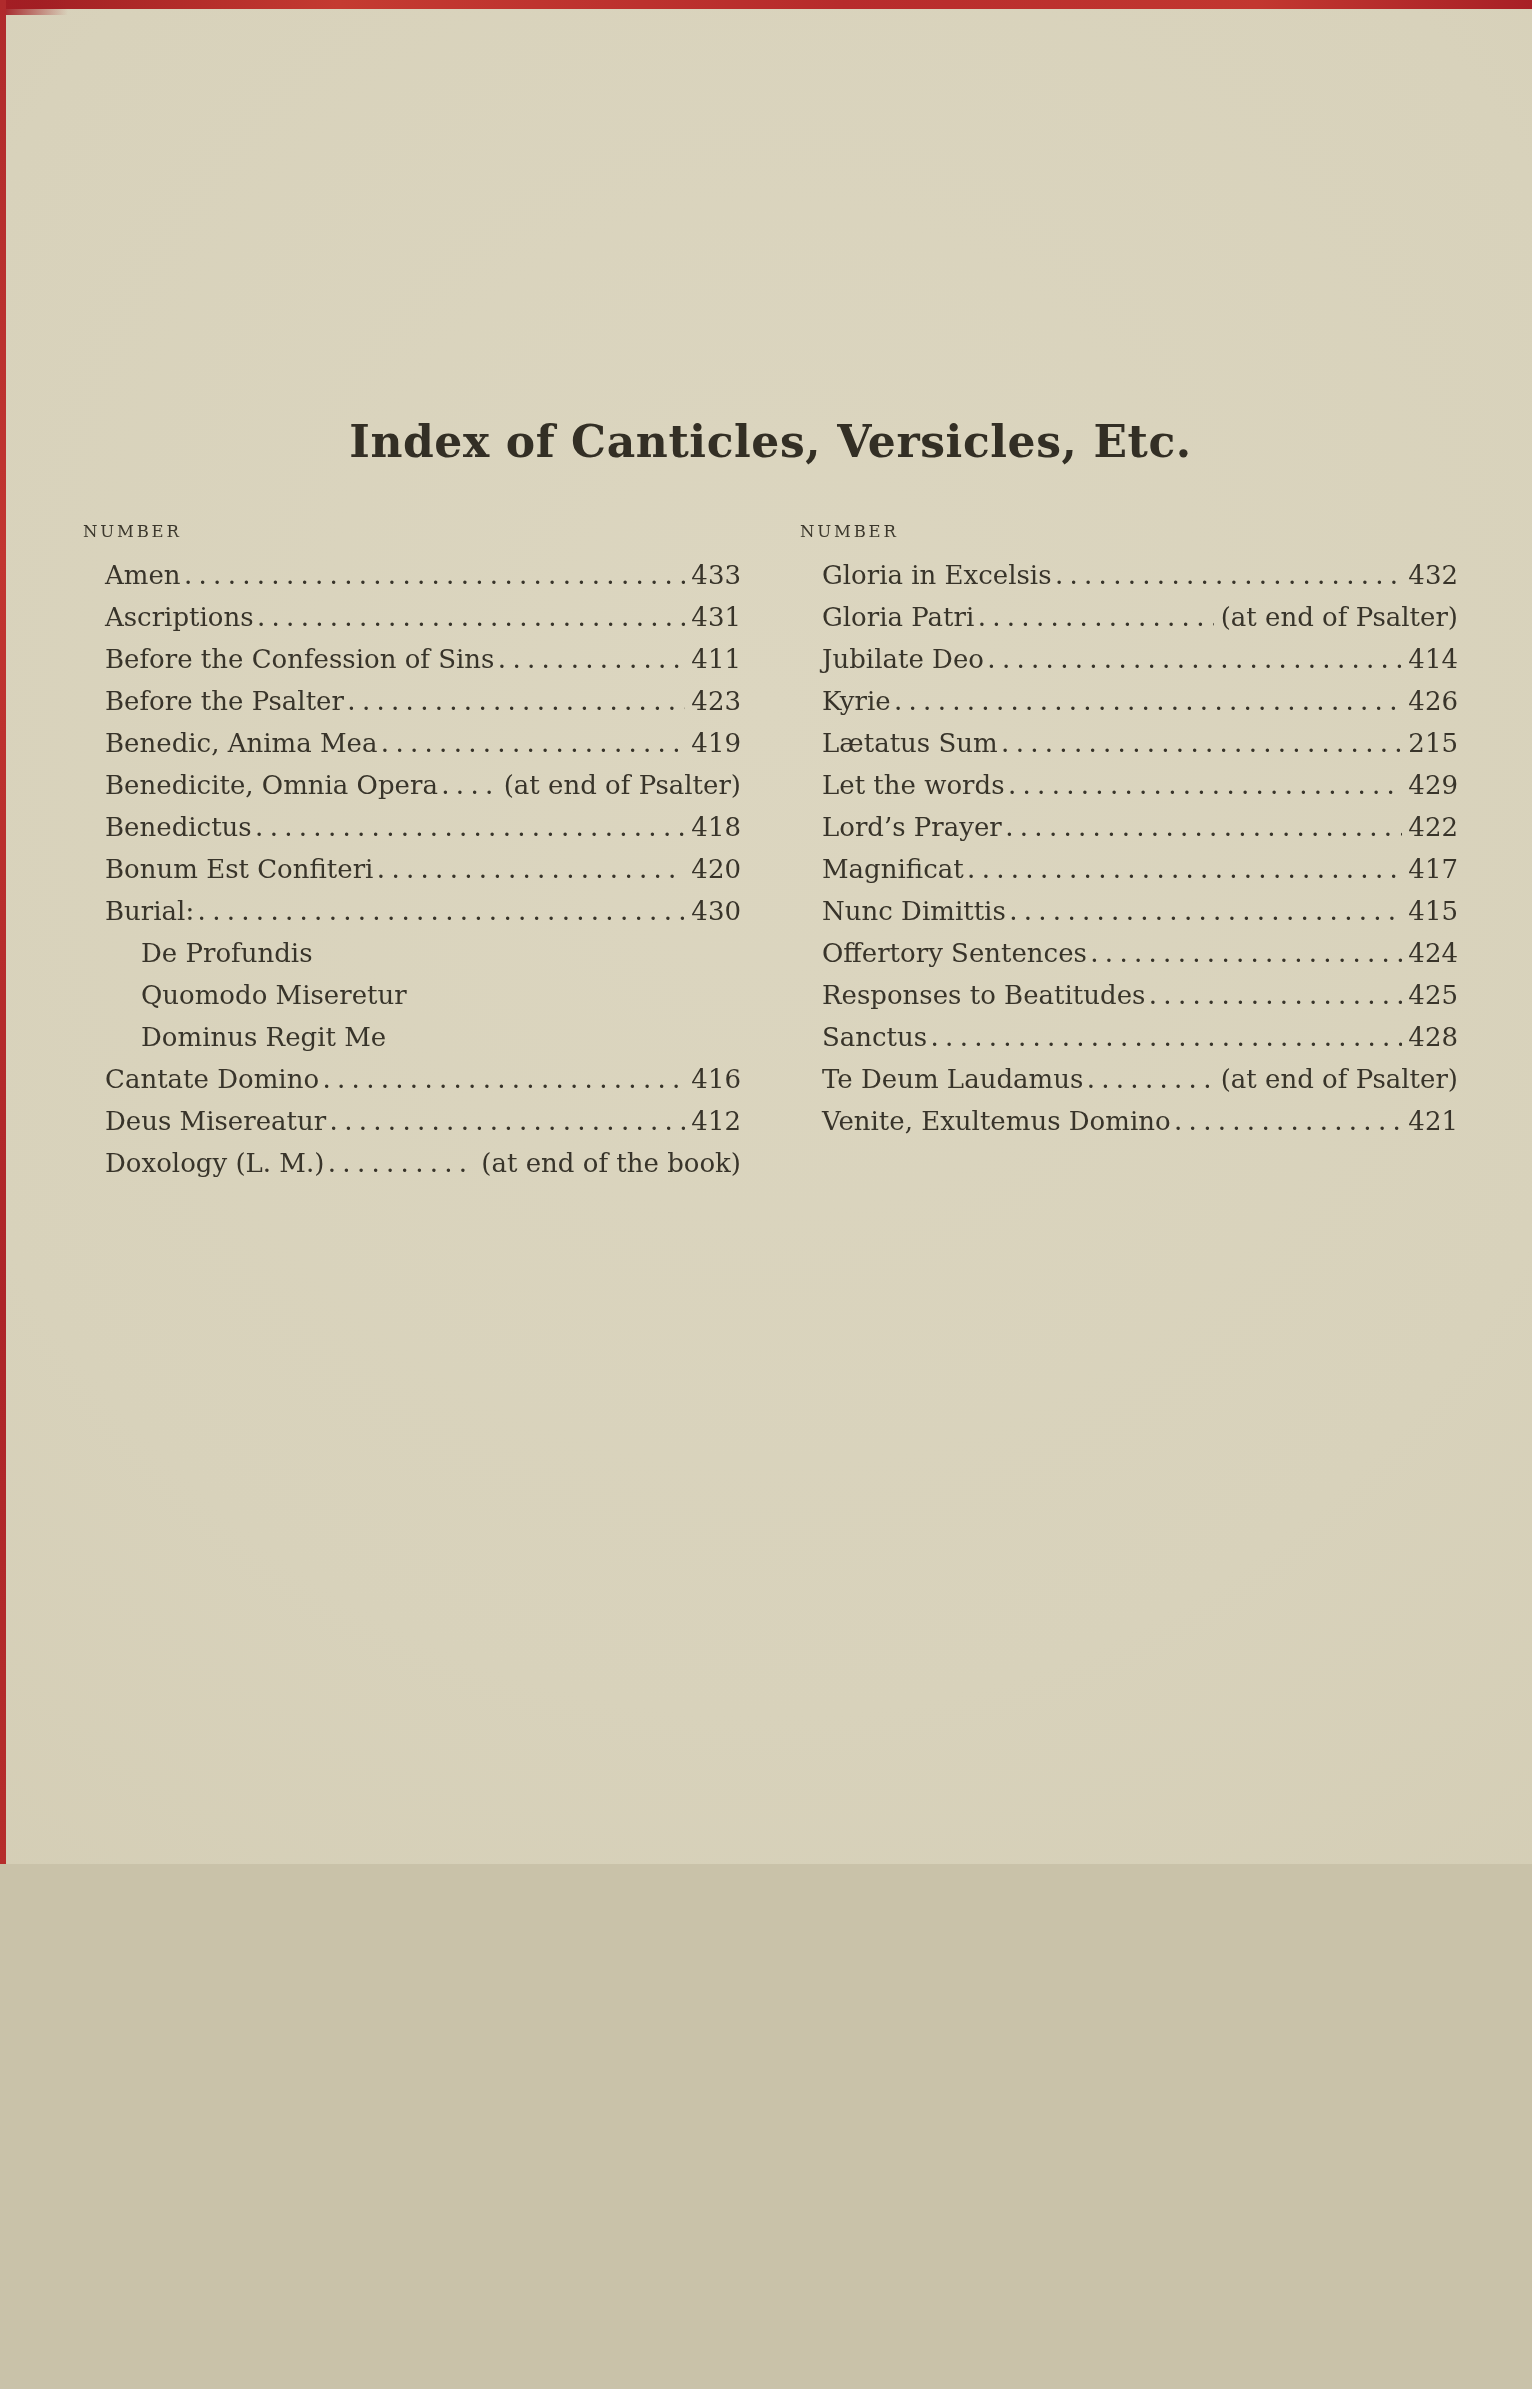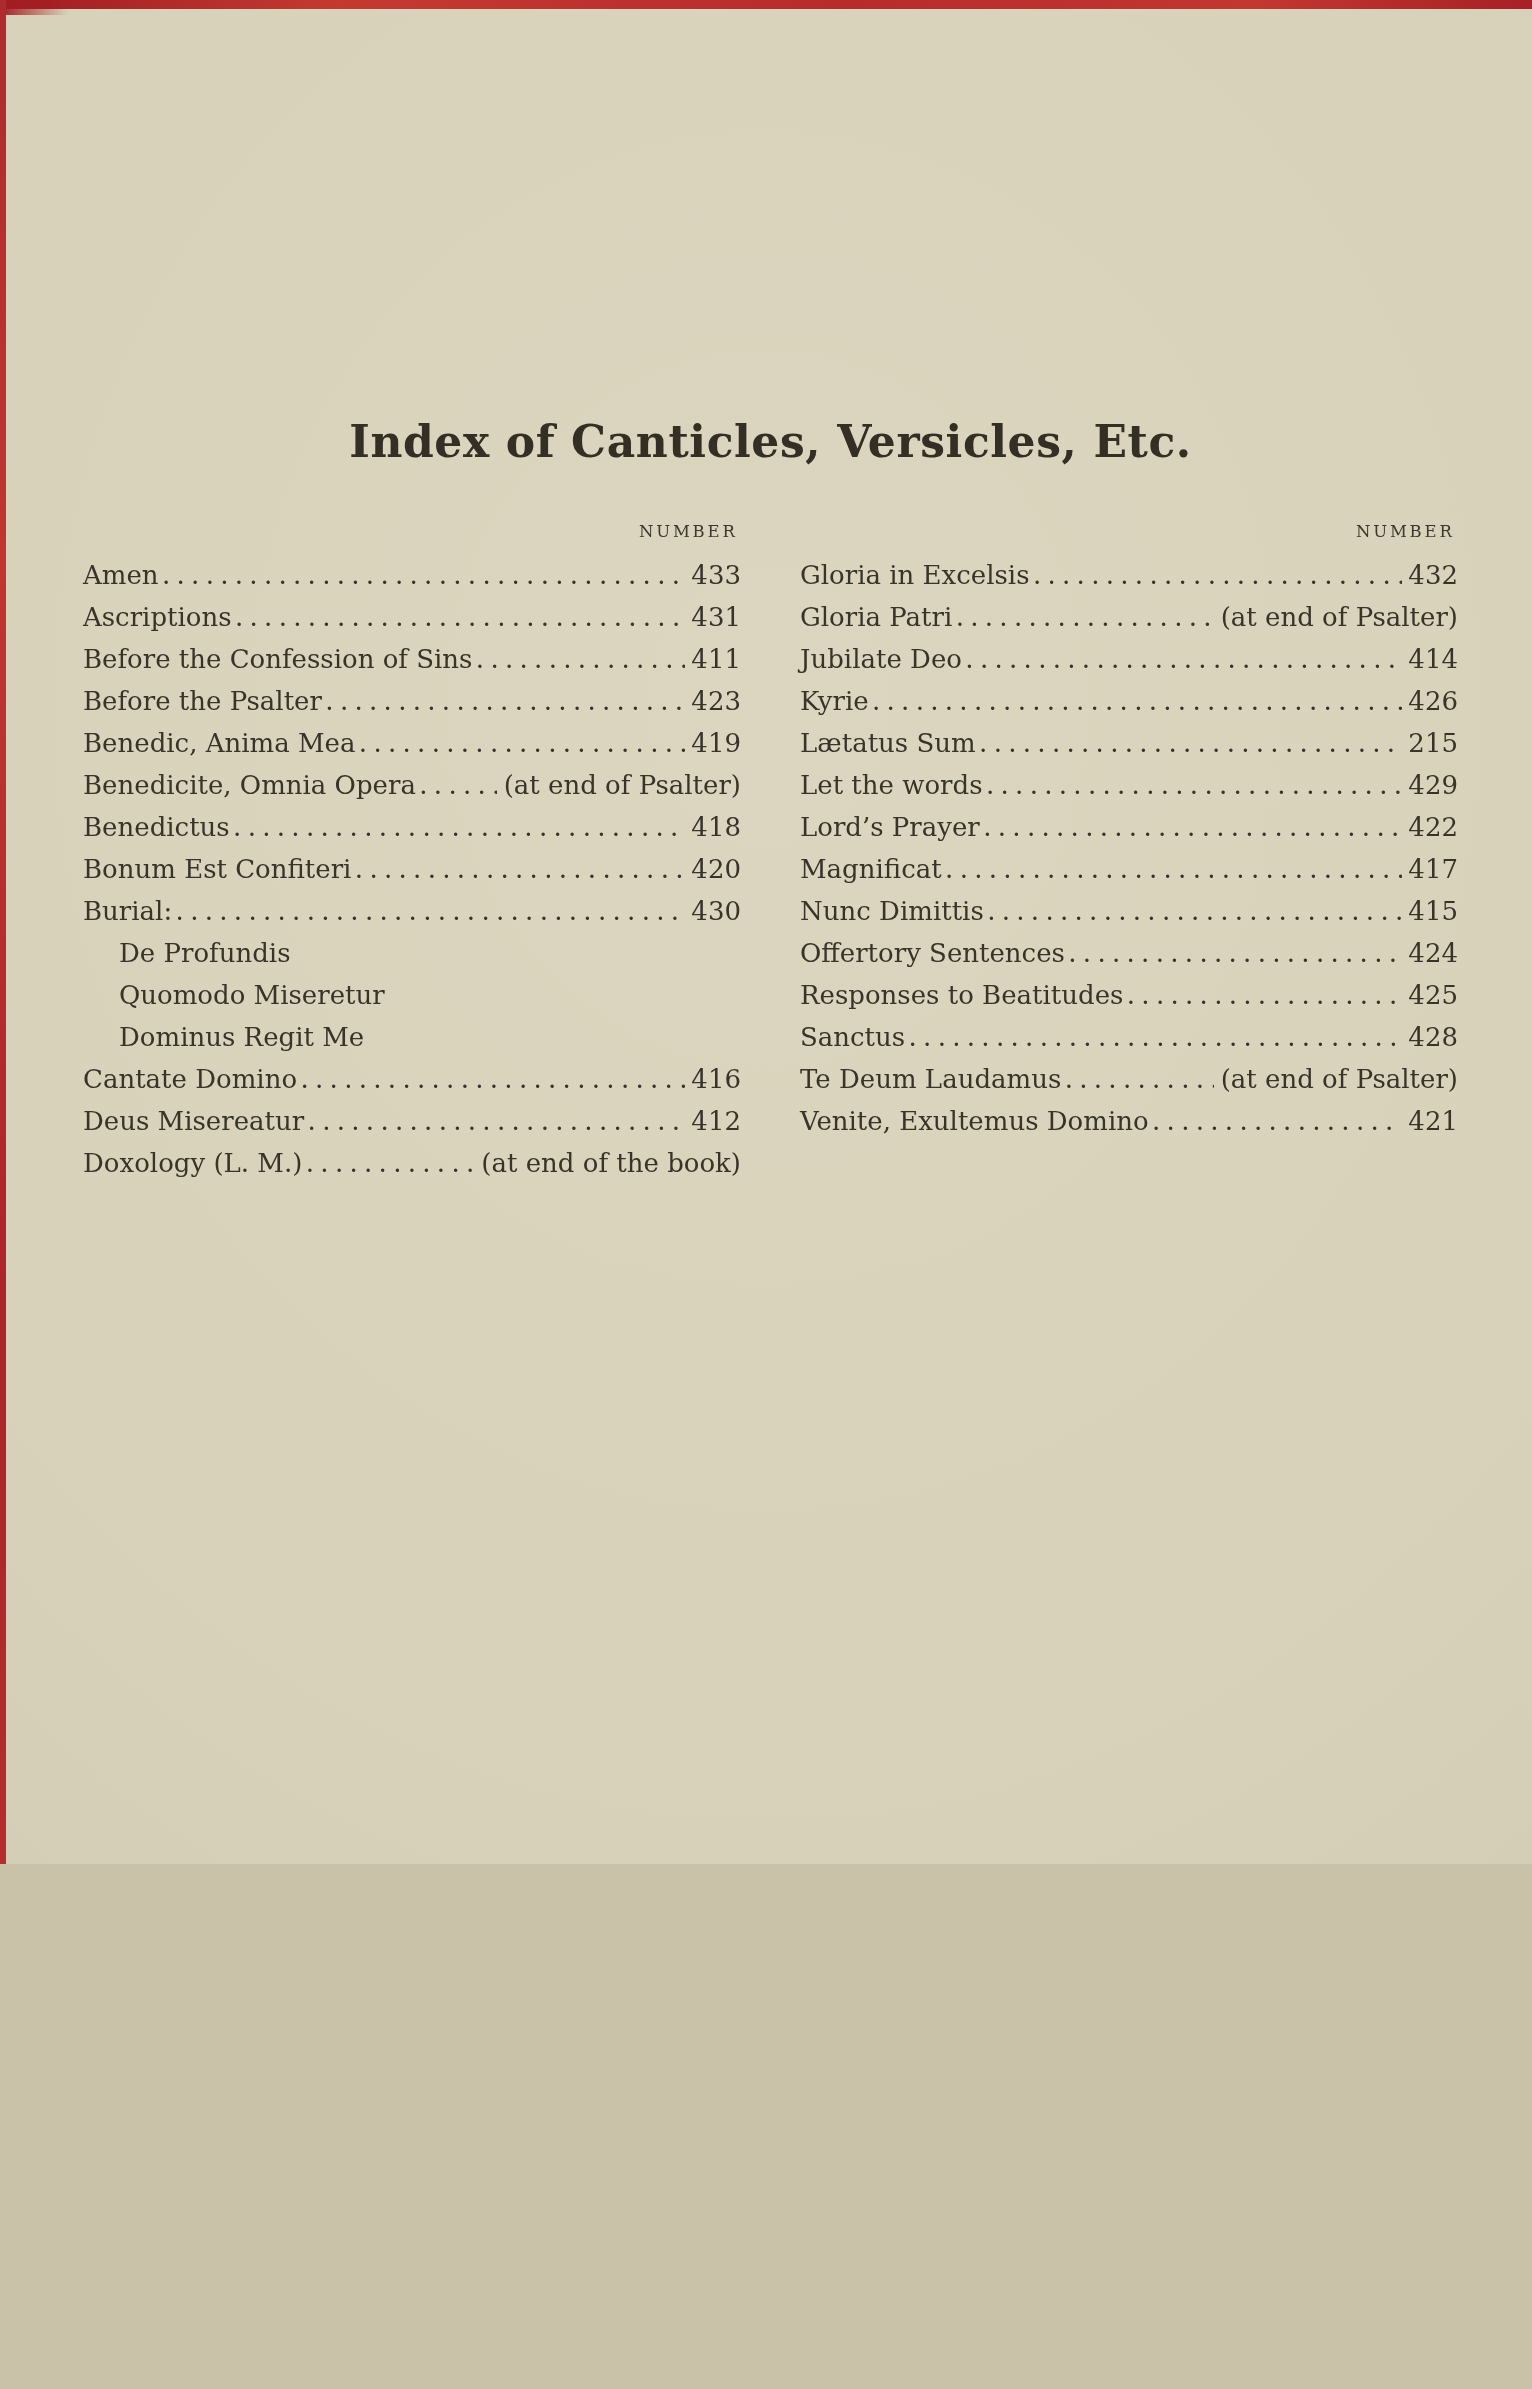--- a/index.html
+++ b/index.html
@@ -38,32 +38,31 @@
     font-size: 44px;
     font-weight: 700;
     letter-spacing: 0.6px;
     color: #332f25;
   }
   .columns { display: flex; gap: 59px; }
   .col { flex: 1 1 0; min-width: 0; }
   .col-header {
     font-size: 16.5px;
     letter-spacing: 2.8px;
-    text-align: right;
     margin: 0 3.4px 12.5px 0;
     color: #3c382d;
   }
   .row {
     display: flex;
     align-items: baseline;
     font-size: 26px;
     line-height: 42px;
     white-space: nowrap;
   }
-  .row .label { flex: 0 0 auto; }
+  .row .label { flex: 0 0 auto; margin-left: 22px; }
   .row .leader {
     flex: 1 1 auto;
     min-width: 0;
     overflow: hidden;
   }
   .row .leader::after {
     content: "...........................................................................................................";
     letter-spacing: 6.3px;
     margin-left: 3.4px;
   }

